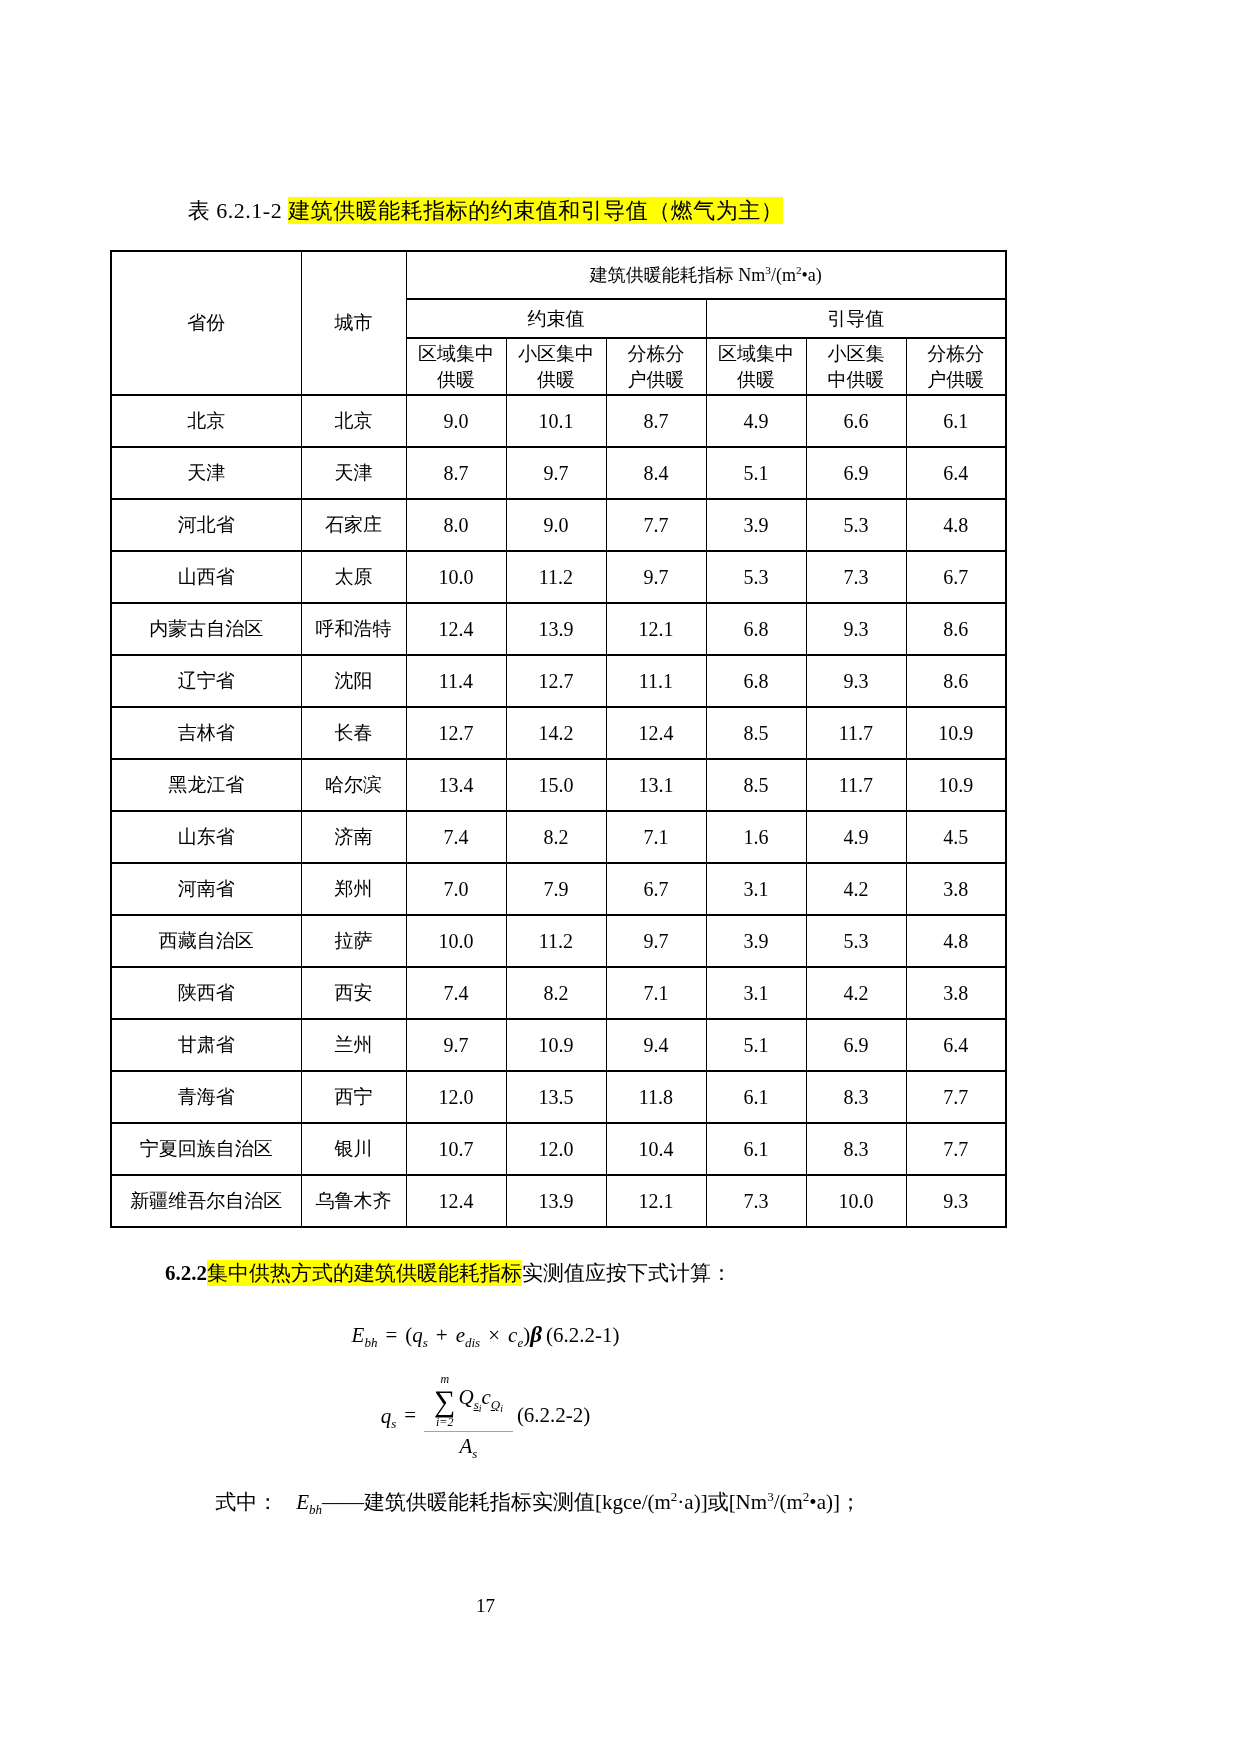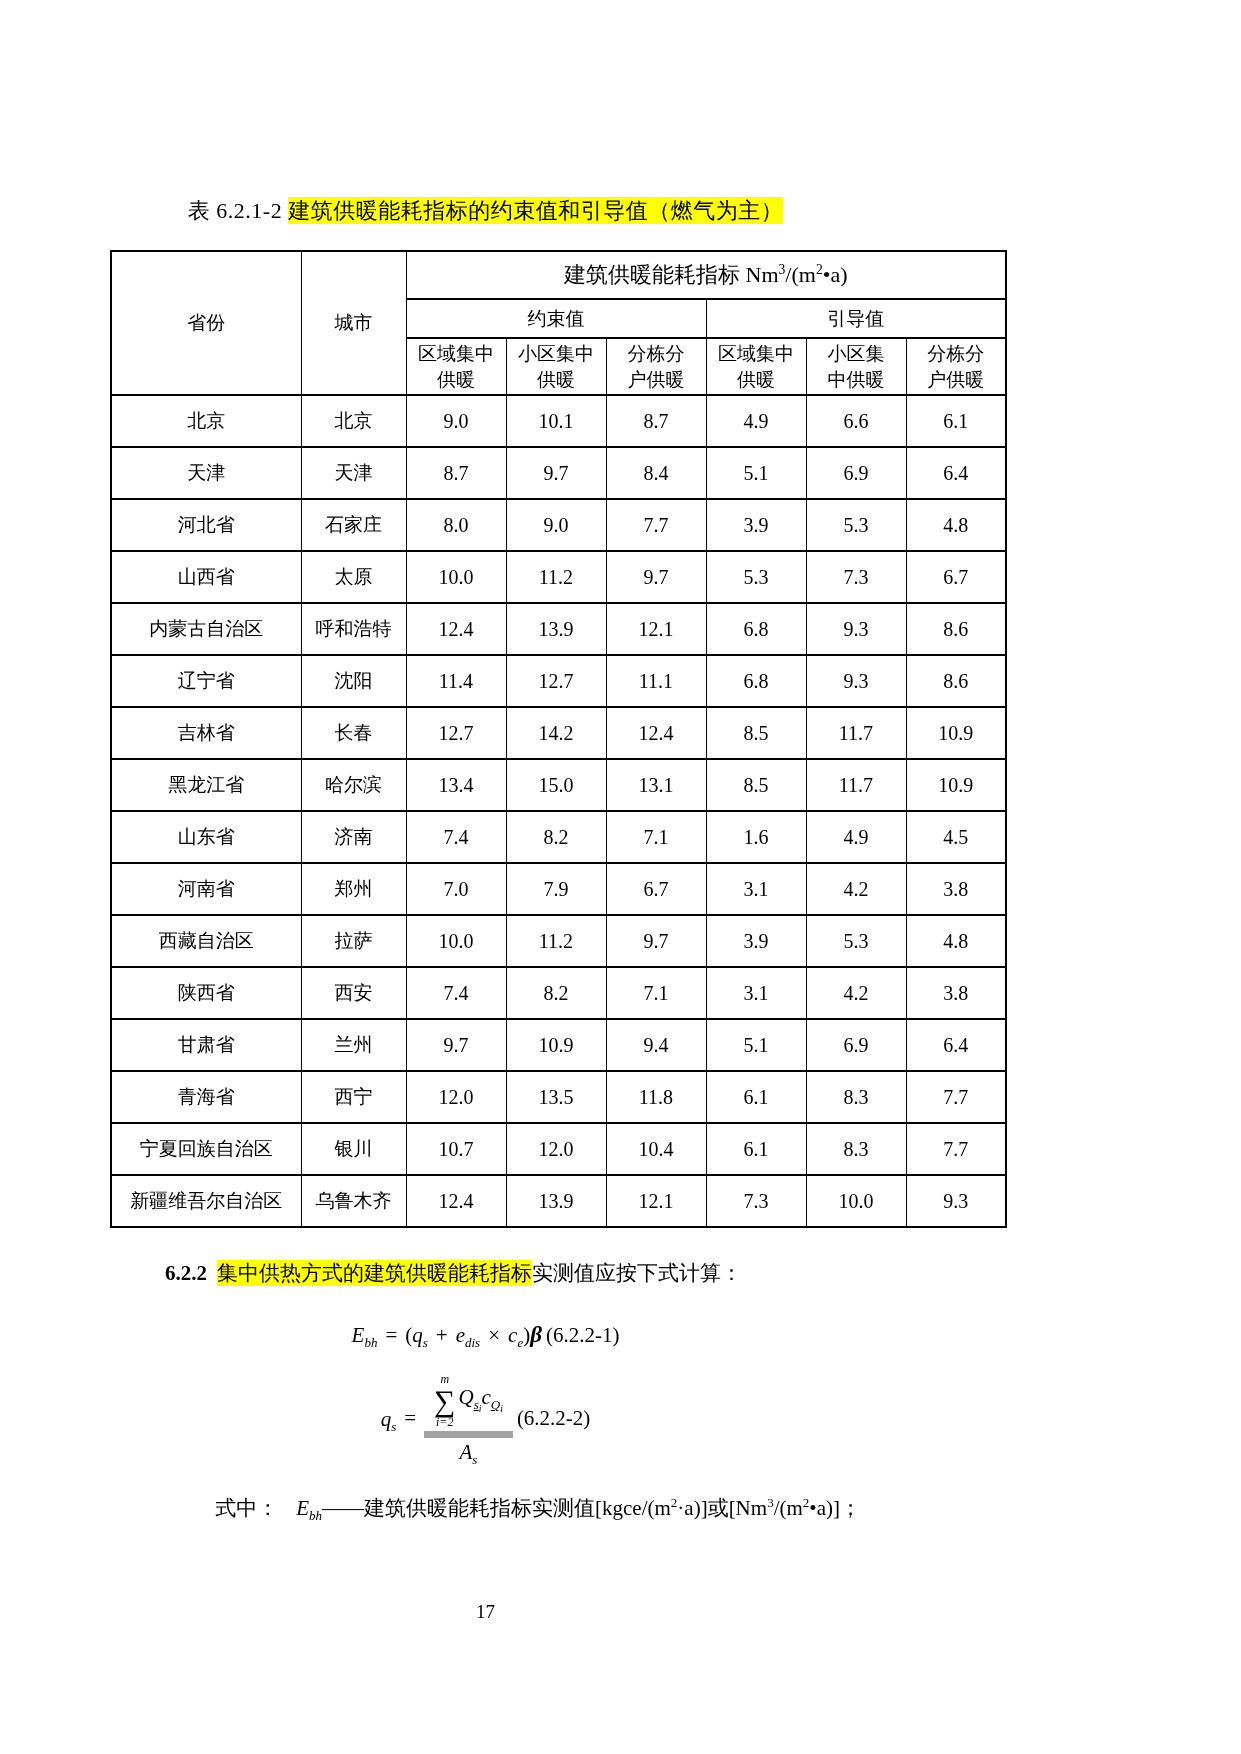--- a/index.html
+++ b/index.html
@@ -44,35 +44,35 @@
     border-right: 1px solid #000;
     border-top: 2px solid #000;
     border-bottom: 2px solid #000;
     text-align: center;
     vertical-align: middle;
     font-weight: normal;
     font-size: 19px;
     padding: 0 2px;
     overflow: hidden;
   }
-  thead th.unit-cell { height: 46px; font-size: 22px; margin-top: 28px; }
+  thead th.unit-cell { height: 46px; font-size: 18px; margin-top: 28px; }
   thead th.group-cell { height: 37px; }
   thead th.sub-cell { height: 55px; line-height: 26px; }
   thead th.span-cell { font-size: 19px; }
   tbody td { height: 50px; font-size: 20px; }
   tbody td.cn { font-size: 19px; }
   sup { font-size: 0.62em; }
   sub { font-size: 0.62em; }
   .para {
     margin: 30px 0 0 0;
     font-size: 21px;
     text-indent: 55px;
     line-height: 1.5;
   }
-  .para b { margin-right: 10px; }
+  .para b { }
   .formula {
     text-align: center;
     font-size: 21px;
     margin-top: 32px;
   }
   .formula .it { font-style: italic; }
   .formula sub { font-style: italic; }
   .formula .op { margin: 0 8px; }
   .formula .beta { font-weight: bold; font-style: italic; font-size: 23px; }
   .formula .fnum { margin-left: 4px; }
@@ -82,21 +82,21 @@
     vertical-align: middle;
     text-align: center;
   }
   .frac .num {
     display: flex;
     align-items: center;
     justify-content: center;
     padding: 0 10px 2px 10px;
   }
   .frac .den {
-    border-top: 7px solid #a3a3a3;
+    border-top: 1px solid #a3a3a3;
     display: block;
     padding-top: 2px;
   }
   .sigma-wrap {
     display: inline-flex;
     flex-direction: column;
     align-items: center;
     line-height: 1;
     margin-right: 3px;
   }

